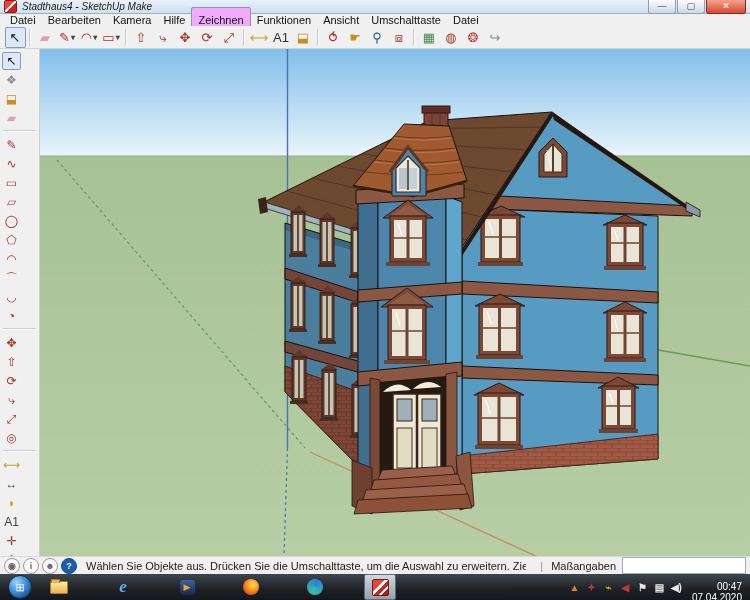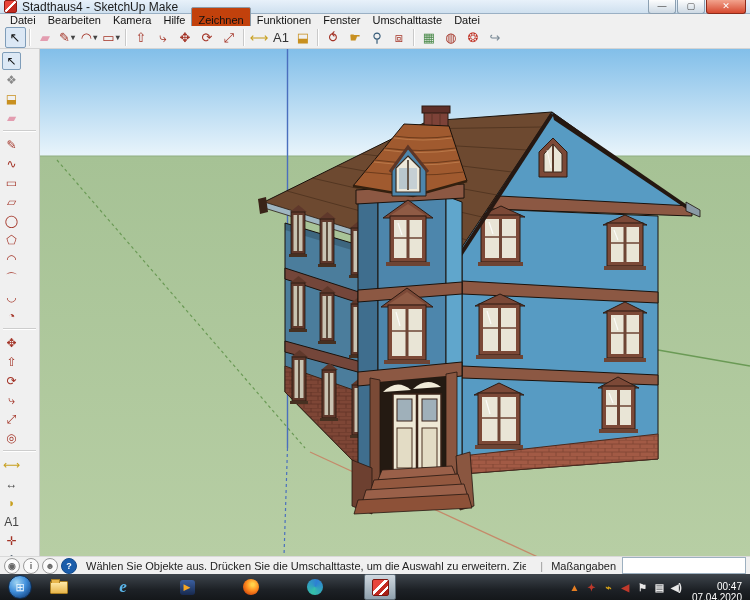--- a/index.html
+++ b/index.html
@@ -4,31 +4,31 @@
 <style>
   html,body{margin:0;padding:0;}
   body{width:750px;height:600px;position:relative;overflow:hidden;
        font-family:"Liberation Sans",sans-serif;background:#f0f0f0;font-size:11px;color:#222;}
   
   #titlebar{position:absolute;left:0;top:0;width:750px;height:14px;
     background:linear-gradient(#e8f1fa,#cfe0ef);border-bottom:1px solid #9ab0c4;
     display:flex;align-items:center;padding:0 4px;box-sizing:border-box;}
   #app-logo{width:11px;height:11px;margin-right:5px;border-radius:2px;
     background:linear-gradient(135deg,#e8453c 0 45%,#fff 45% 55%,#c22a20 55%);border:1px solid #8c1a12;}
-  #title-text{font-size:12px;color:#1b1b1b;}
+  #title-text{font-size:10px;color:#1b1b1b;font-style:italic;}
   #win-controls{margin-left:auto;display:flex;}
   .wbtn{width:26px;height:13px;display:flex;align-items:center;justify-content:center;
     font-size:9px;color:#444;background:linear-gradient(#fdfdfd,#cdd9e4);
     border:1px solid #8ca0b2;border-top:none;border-radius:0 0 3px 3px;margin-left:1px;}
   .wbtn.close{width:38px;background:linear-gradient(#f2a38d,#d6492f);color:#fff;border-color:#8c2a1a;}
   
   #menubar{position:absolute;left:0;top:14px;width:750px;height:12px;background:#f0f0f0;
     display:flex;align-items:center;padding-left:4px;}
   .menu-item{padding:6px 6px;font-size:11px;line-height:12px;color:#111;}
-  .menu-item.active{border:1px solid #8a9aa8;background:#c2410c;border-radius:2px;}
+  .menu-item.active{border:1px solid #8a9aa8;background:#f0abfc;border-radius:2px;}
   
   #toolbar{position:absolute;left:0;top:26px;width:750px;height:23px;background:#f0f0f0;
     border-bottom:1px solid #d4d4d4;display:flex;align-items:center;padding-left:4px;box-sizing:border-box;}
   .tb-btn{width:19px;height:19px;display:inline-flex;align-items:center;justify-content:center;
     border:1px solid transparent;border-radius:2px;margin:0 0.5px;}
   .tb-btn.pressed{border-color:#7f9db9;background:#dce8f5;}
   .tb-btn .g{font-style:normal;font-weight:normal;font-size:13px;line-height:1;}
   .tb-btn .dd{font-style:normal;font-size:8px;color:#444;margin-left:1px;}
   .tb-sep{display:inline-block;width:0;height:17px;border-left:1px solid #c9c9c9;
     border-right:1px solid #fff;margin:0 3px;}
@@ -94,21 +94,21 @@
   </span>
 </div>
 
 <div id="menubar">
   <span class="menu-item">Datei</span>
   <span class="menu-item">Bearbeiten</span>
   <span class="menu-item">Kamera</span>
   <span class="menu-item">Hilfe</span>
   <span class="menu-item active">Zeichnen</span>
   <span class="menu-item">Funktionen</span>
-  <span class="menu-item">Fenster</span>
+  <span class="menu-item">Ansicht</span>
   <span class="menu-item">Umschalttaste</span>
   <span class="menu-item">Datei</span>
 </div>
 
 <div id="toolbar">
     <span class="tb-btn pressed" title="select-tool">
       <b class="g" style="color: rgb(17, 17, 17);">↖</b>
     </span>
     <i class="tb-sep"></i>
     <span class="tb-btn" title="eraser-tool">

